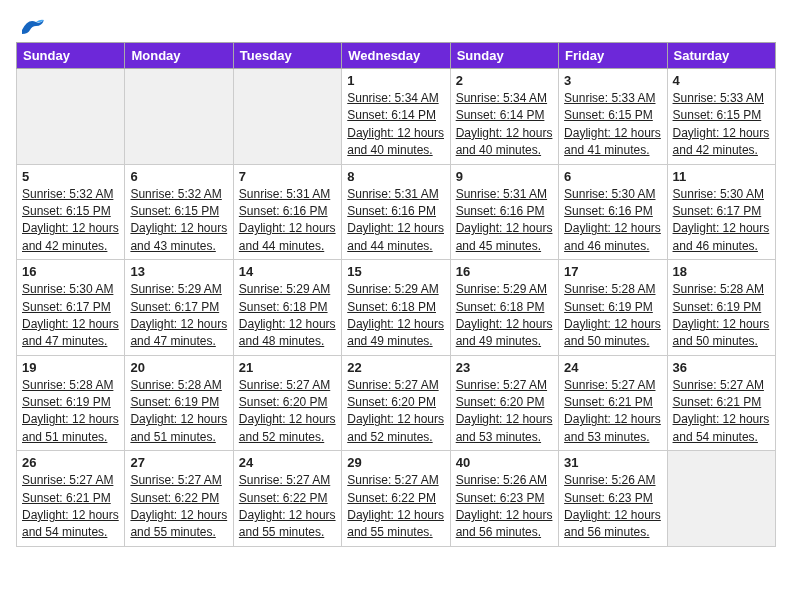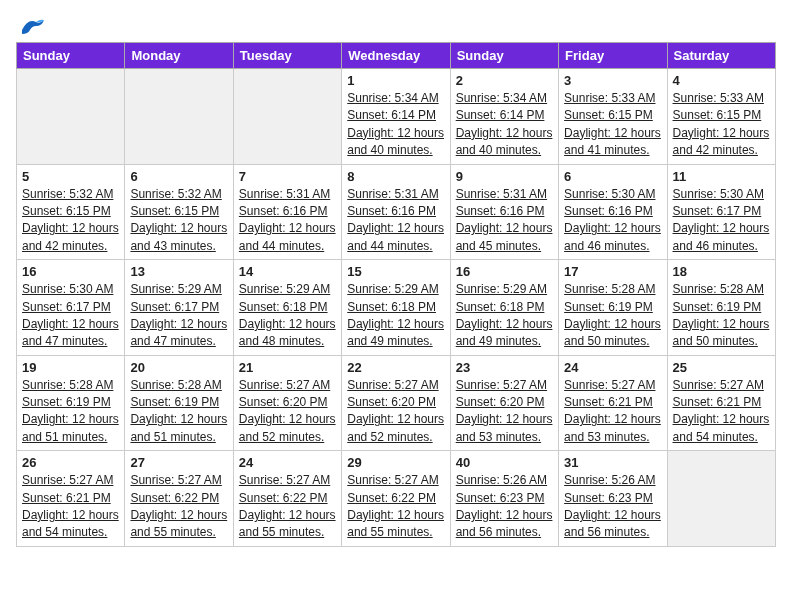--- a/index.html
+++ b/index.html
@@ -276,21 +276,21 @@
 and 53 minutes.</div>
         </td>
         <td>
           <div class="day-num">24</div>
           <div class="day-info" style="white-space: pre-line;">Sunrise: 5:27 AM
 Sunset: 6:21 PM
 Daylight: 12 hours
 and 53 minutes.</div>
         </td>
         <td>
-          <div class="day-num">25</div>
+          <div class="day-num">36</div>
           <div class="day-info" style="white-space: pre-line;">Sunrise: 5:27 AM
 Sunset: 6:21 PM
 Daylight: 12 hours
 and 54 minutes.</div>
         </td>
       </tr>
       <tr>
         <td>
           <div class="day-num">26</div>
           <div class="day-info" style="white-space: pre-line;">Sunrise: 5:27 AM

